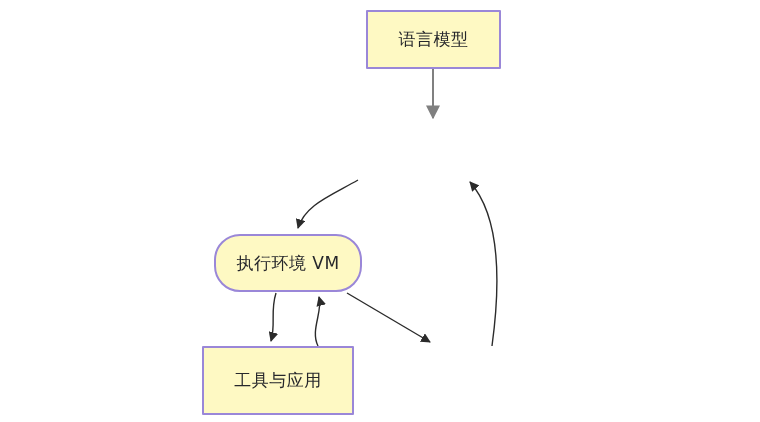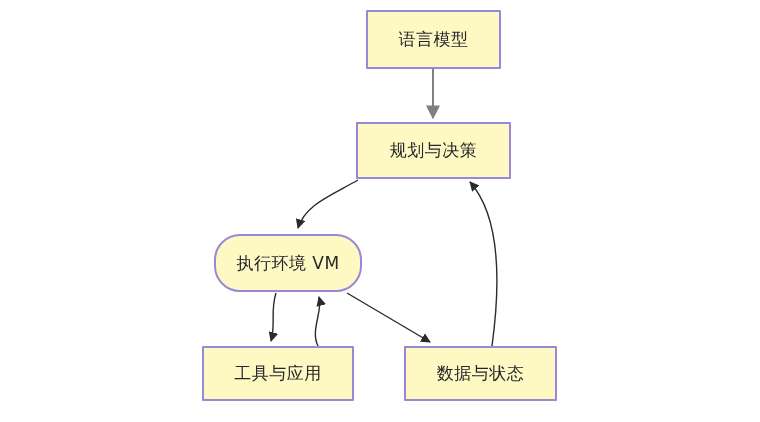--- a/index.html
+++ b/index.html
@@ -44,21 +44,21 @@
     font-size: 17px;
     line-height: 1.2;
     color: #26272b;
     letter-spacing: 0.5px;
     white-space: nowrap;
     text-align: center;
   }
   #node-llm      { left: 366px; top: 10px;  width: 135px; height: 59px; }
   #node-planning { left: 356px; top: 122px; width: 155px; height: 57px; }
   #node-vm       { left: 214px; top: 234px; width: 148px; height: 58px; border-radius: 26px; }
-  #node-tools    { left: 202px; top: 346px; width: 152px; height: 55px; }
+  #node-tools    { left: 202px; top: 346px; width: 152px; height: 69px; }
   #node-data     { left: 404px; top: 346px; width: 153px; height: 55px; }
 </style>
 </head>
 <body>
 
 <div id="diagram-canvas">
 
   <svg id="edge-layer" viewBox="0 0 760 422" xmlns="http://www.w3.org/2000/svg">
     <defs>
       <marker id="arrow-gray" viewBox="0 0 10 10" refX="9" refY="5" markerWidth="7" markerHeight="7" orient="auto-start-reverse">
@@ -79,29 +79,23 @@
 
     <path d="M 347 293 L 430 342" fill="none" stroke="#2b2b2b" stroke-width="1.4" marker-end="url(#arrow-dark)"></path>
 
     <path d="M 492 346 C 501 280, 500 216, 470 182" fill="none" stroke="#2b2b2b" stroke-width="1.4" marker-end="url(#arrow-dark)"></path>
   </svg>
 
   <div class="node" id="node-llm">
     <span class="node-label">语言模型</span>
   </div>
 
-  <div class="node" id="node-planning">
-    <span class="node-label">规划与决策</span>
-  </div>
 
   <div class="node" id="node-vm">
     <span class="node-label">执行环境 VM</span>
   </div>
 
   <div class="node" id="node-tools">
     <span class="node-label">工具与应用</span>
   </div>
 
-  <div class="node" id="node-data">
-    <span class="node-label">数据与状态</span>
-  </div>
 
 </div>
 
 </body></html>

